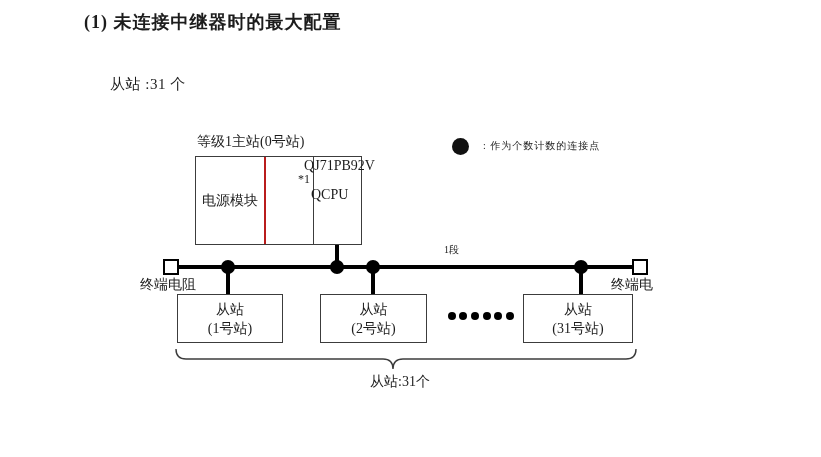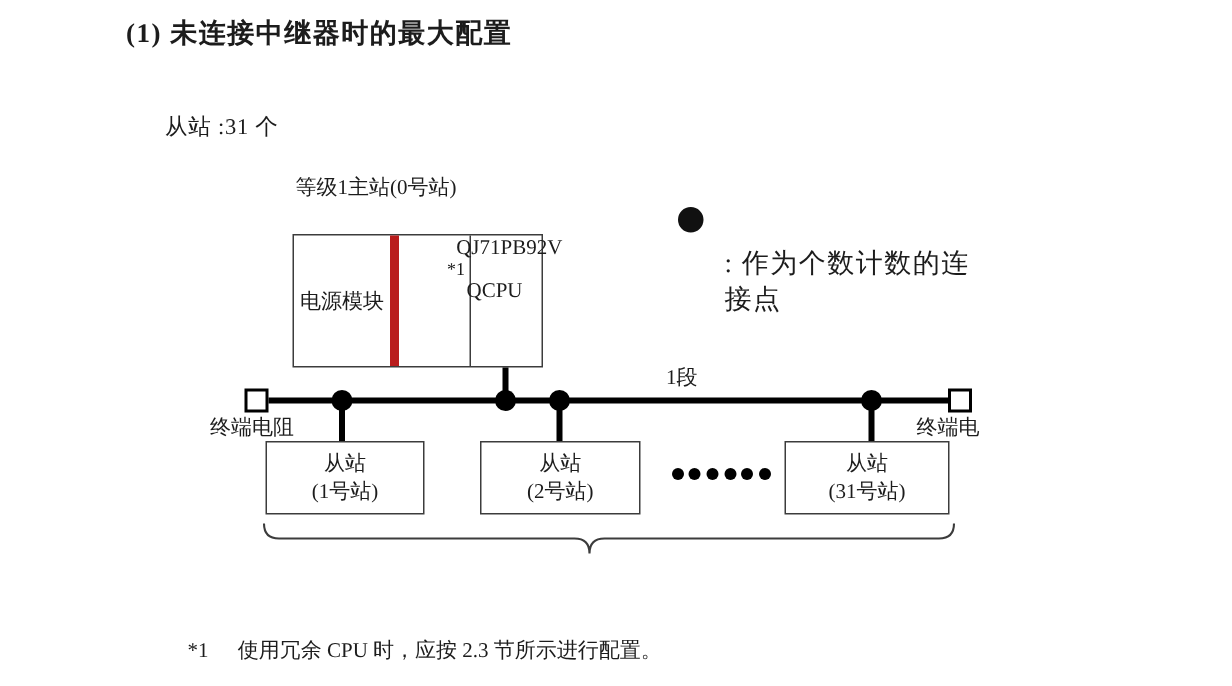--- a/index.html
+++ b/index.html
@@ -8,39 +8,39 @@
     position:relative; width:659px; height:457px; background:#ffffff;
     font-family:"Liberation Serif","DejaVu Serif",serif;
     color:#1c1c1c; overflow:hidden;
   }
   .abs { position:absolute; }
   .heading { left:84px; top:10px; font-size:18px; font-weight:bold; letter-spacing:1px; }
   .spec { left:110px; font-size:15px; letter-spacing:0.5px; }
   .spec.l1 { top:38px; }
   .spec.l2 { top:75px; }
 
-  .master-label { left:197px; top:116px; font-size:14px; }
+  .master-label { left:197px; top:133px; font-size:14px; }
   .master-box {
     left:195px; top:156px; width:167px; height:89px;
     border:1px solid #3c3c3c; display:flex; background:#fff;
   }
   .cell { display:flex; align-items:center; justify-content:center; font-size:14px; }
-  .cell-power { width:70px; border-right:6px solid #b91c1c; }
+  .cell-power { width:70px; border-right:2px solid #b91c1c; }
   .cell-cpu { width:48px; border-right:1px solid #3c3c3c;
     flex-direction:column; align-items:stretch; justify-content:flex-start; }
   .cpu-note { font-size:12px; text-align:right; padding:15px 3px 0 0; }
   .cpu-name { font-size:14px; padding-left:4px;margin-left:41px; }
   .cell-pb { width:47px; flex-direction:row; align-items:flex-start;
     justify-content:center; padding-left:4px; line-height:17px; }
 
   .legend-dot { left:452px; top:138px; width:17px; height:17px;
     border-radius:50%; background:#111; }
-  .legend-text { left:483px; top:139px; font-size:18px; letter-spacing:1px;margin-top:24px; }
+  .legend-text { left:483px; top:139px; font-size:10px; letter-spacing:1px; }
 
-  .segment-label { left:444px; top:243px; font-size:14px; }
+  .segment-label { left:444px; top:243px; font-size:10px; }
 
   .bus { left:177px; top:265px; width:457px; height:4px; background:#000; }
   .connector { width:4px; background:#000; }
   .dot { width:14px; height:14px; border-radius:50%; background:#000; top:260px; }
   .terminator { width:16px; height:16px; border:2px solid #000; background:#fff; top:259px; }
   .term-label { top:276px; font-size:14px; }
 
   .slave-box { top:294px; height:49px; border:1px solid #3c3c3c; background:#fff;
     display:flex; flex-direction:column; align-items:center; justify-content:center;
     font-size:14px; line-height:19px; text-align:center; }
@@ -114,19 +114,16 @@
     <div class="abs mini-dot" style="left:459px;"></div>
     <div class="abs mini-dot" style="left:471px;"></div>
     <div class="abs mini-dot" style="left:483px;"></div>
     <div class="abs mini-dot" style="left:494px;"></div>
     <div class="abs mini-dot" style="left:506px;"></div>
   </div>
 
   <svg class="abs" style="left:175px; top:347px;" width="463" height="26" viewBox="0 0 463 26">
     <path d="M1,2 Q1,12 11,12 L208,12 Q218,12 218,22 Q218,12 228,12 L451,12 Q461,12 461,2" fill="none" stroke="#3c3c3c" stroke-width="1.4"></path>
   </svg>
+  <div class="abs brace-label">从站:31个</div>
 
-  <div class="abs footnote">
-    <span class="marker">*1</span>
-    <span class="ftext">使用冗余 CPU 时，应按 2.3 节所示进行配置。</span>
-  </div>
 
 </div>
 
 </body></html>

